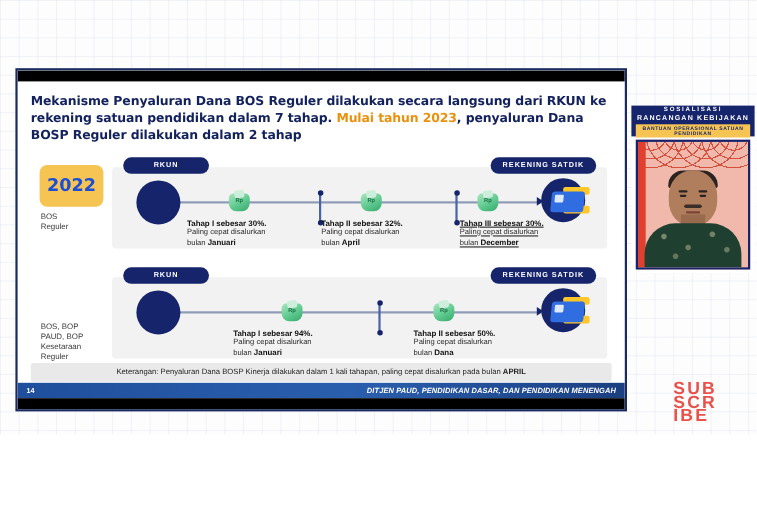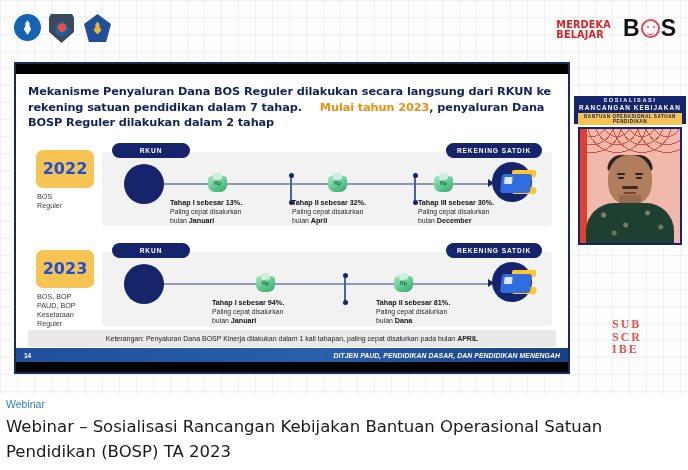--- a/index.html
+++ b/index.html
@@ -93,21 +93,21 @@
   }
   .slide-topbar { height: 10px; background: #000; }
 
   .slide-body { padding: 10px 12px 0 12px; }
 
   .slide-title {
     font-family: "DejaVu Sans", sans-serif;
     font-weight: 700; font-size: 11.3px; line-height: 15.5px;
     color: #13225c; letter-spacing: -0.1px;
   }
-  .slide-title .hl { color: #e8920f; margin-left: 14px; }
+  .slide-title .hl { color: #e8920f; }
 
   
   .row {
     position: relative;
     margin-top: 9px;
     height: 88px;
   }
   .row .track {
     position:absolute; left: 74px; top: 12px; right: 4px; bottom: 2px;
     background:#f2f2f2; border-radius: 3px;
@@ -297,65 +297,41 @@
   }
   .p-eye { position:absolute; bottom:64px; width:6px;height:2.5px;background:#2a2320;border-radius:2px;}
   .p-eye.l{ left: 38px;} .p-eye.r{ left: 56px;}
   .p-brow { position:absolute; bottom:68px; width:8px;height:2px;background:#2a2320;border-radius:2px;}
   .p-brow.l{ left: 37px;} .p-brow.r{ left: 55px;}
   .p-mustache { position:absolute; left:50%; transform:translateX(-50%); bottom:54px; width:16px;height:3px;background:#3a2f28;border-radius:2px;}
   .p-mouth { position:absolute; left:50%; transform:translateX(-50%); bottom:49px; width:13px;height:2px;background:#7a4436;border-radius:2px;}
 
   
   .subscribe {
-    position:absolute; left: 612px; top: 318px;
-    color:#e8524a; font-weight: 800; font-size: 12px; line-height: 12.5px;
-    letter-spacing: 2px; font-family:Liberation Serif, serif;
+    position:absolute; left: 612px; top: 348px;
+    color:#e8524a; font-weight: 800; font-size: 16px; line-height: 12.5px;
+    letter-spacing: 2px; font-family:Liberation Sans, sans-serif;
   }
   .subscribe span { display:block; }
 
   
   .caption { position: absolute; left: 6px; top: 398px; width: 676px; }
   .cap-kicker { color:#2f7dd1; font-size: 10.5px; margin-bottom: 4px; }
   .cap-title {
     color:#1a1a1a; font-size: 16.5px; line-height: 25px; font-weight: 400;
     font-family: "DejaVu Sans", sans-serif;
   }
 </style>
 </head>
 <body>
 
 <div class="page">
 
   <div class="video-area">
 
-    <div class="logo-bar">
-      <div class="logos-left">
-        <div class="logo">
-            <div class="logo-tutwuri"></div>
-          </div>
-        <div class="logo">
-            <div class="logo-shield"></div>
-          </div>
-        <div class="logo">
-            <div class="logo-penta"></div>
-          </div>
-      </div>
-      <div class="logos-right">
-        <div class="merdeka">
-          <span>MERDEKA</span>
-          <span>BELAJAR</span>
-        </div>
-        <div class="bos-logo">
-          <span>B</span>
-          <span class="bos-face"></span>
-          <span>S</span>
-        </div>
-      </div>
-    </div>
 
     <div class="slide">
       <div class="slide-topbar"></div>
 
       <div class="slide-body">
 
         <div class="slide-title"><span>Mekanisme Penyaluran Dana BOS Reguler dilakukan secara langsung dari RKUN ke rekening satuan pendidikan dalam 7 tahap. </span><span class="hl">Mulai tahun 2023</span><span>, penyaluran Dana BOSP Reguler dilakukan dalam 2 tahap</span></div>
 
         <div class="row">
           <div class="track"></div>
@@ -390,40 +366,39 @@
           <div class="tick" style="left:386px;"></div>
 
           <div class="dest-icon">
             <div class="disc"></div>
               <div class="yel"></div>
               <div class="yel2"></div>
               <div class="card"></div>
           </div>
 
           <div class="phase" style="left:142px; top:58px;">
-            <div class="ln1">Tahap I sebesar 13%.</div>
+            <div class="ln1">Tahap I sebesar 30%.</div>
             <div>Paling cepat disalurkan</div>
             <div>bulan <b>Januari</b></div>
           </div>
           <div class="phase" style="left:264px; top:58px;">
             <div class="ln1">Tahap II sebesar 32%.</div>
             <div>Paling cepat disalurkan</div>
             <div>bulan <b>April</b></div>
           </div>
-          <div class="phase" style="left:390px; top:58px;">
+          <div class="phase" style="left:390px; top:58px;text-decoration:underline;">
             <div class="ln1">Tahap III sebesar 30%.</div>
             <div>Paling cepat disalurkan</div>
             <div>bulan <b>December</b></div>
           </div>
         </div>
 
         <div class="row" style="margin-top:12px;">
           <div class="track"></div>
 
-          <div class="year-badge">2023</div>
           <div class="year-sub">BOS, BOP<br>PAUD, BOP<br>Kesetaraan<br>Reguler</div>
 
           <div class="pill pill-rkun">RKUN</div>
           <div class="pill pill-satdik">REKENING SATDIK</div>
 
           <div class="node-circle"></div>
           <div class="flow-line"></div>
           <div class="flow-arrow"></div>
 
           <div class="money" style="left:228px;">
@@ -445,21 +420,21 @@
               <div class="yel2"></div>
               <div class="card"></div>
           </div>
 
           <div class="phase" style="left:184px; top:58px;">
             <div class="ln1">Tahap I sebesar 94%.</div>
             <div>Paling cepat disalurkan</div>
             <div>bulan <b>Januari</b></div>
           </div>
           <div class="phase" style="left:348px; top:58px;">
-            <div class="ln1">Tahap II sebesar 81%.</div>
+            <div class="ln1">Tahap II sebesar 50%.</div>
             <div>Paling cepat disalurkan</div>
             <div>bulan <b>Dana</b></div>
           </div>
         </div>
 
       </div>
 
       <div class="keterangan"><span>Keterangan: Penyaluran Dana BOSP Kinerja dilakukan dalam 1 kali tahapan, paling cepat disalurkan pada bulan </span><b>APRIL</b></div>
 
       <div class="slide-footer">
@@ -494,18 +469,14 @@
     </div>
 
     <div class="subscribe">
       <span>SUB</span>
       <span>SCR</span>
       <span>IBE</span>
     </div>
 
   </div>
 
-  <div class="caption">
-    <div class="cap-kicker">Webinar</div>
-    <div class="cap-title">Webinar – Sosialisasi Rancangan Kebijakan Bantuan Operasional Satuan Pendidikan (BOSP) TA 2023</div>
-  </div>
 
 </div>
 
 </body></html>

